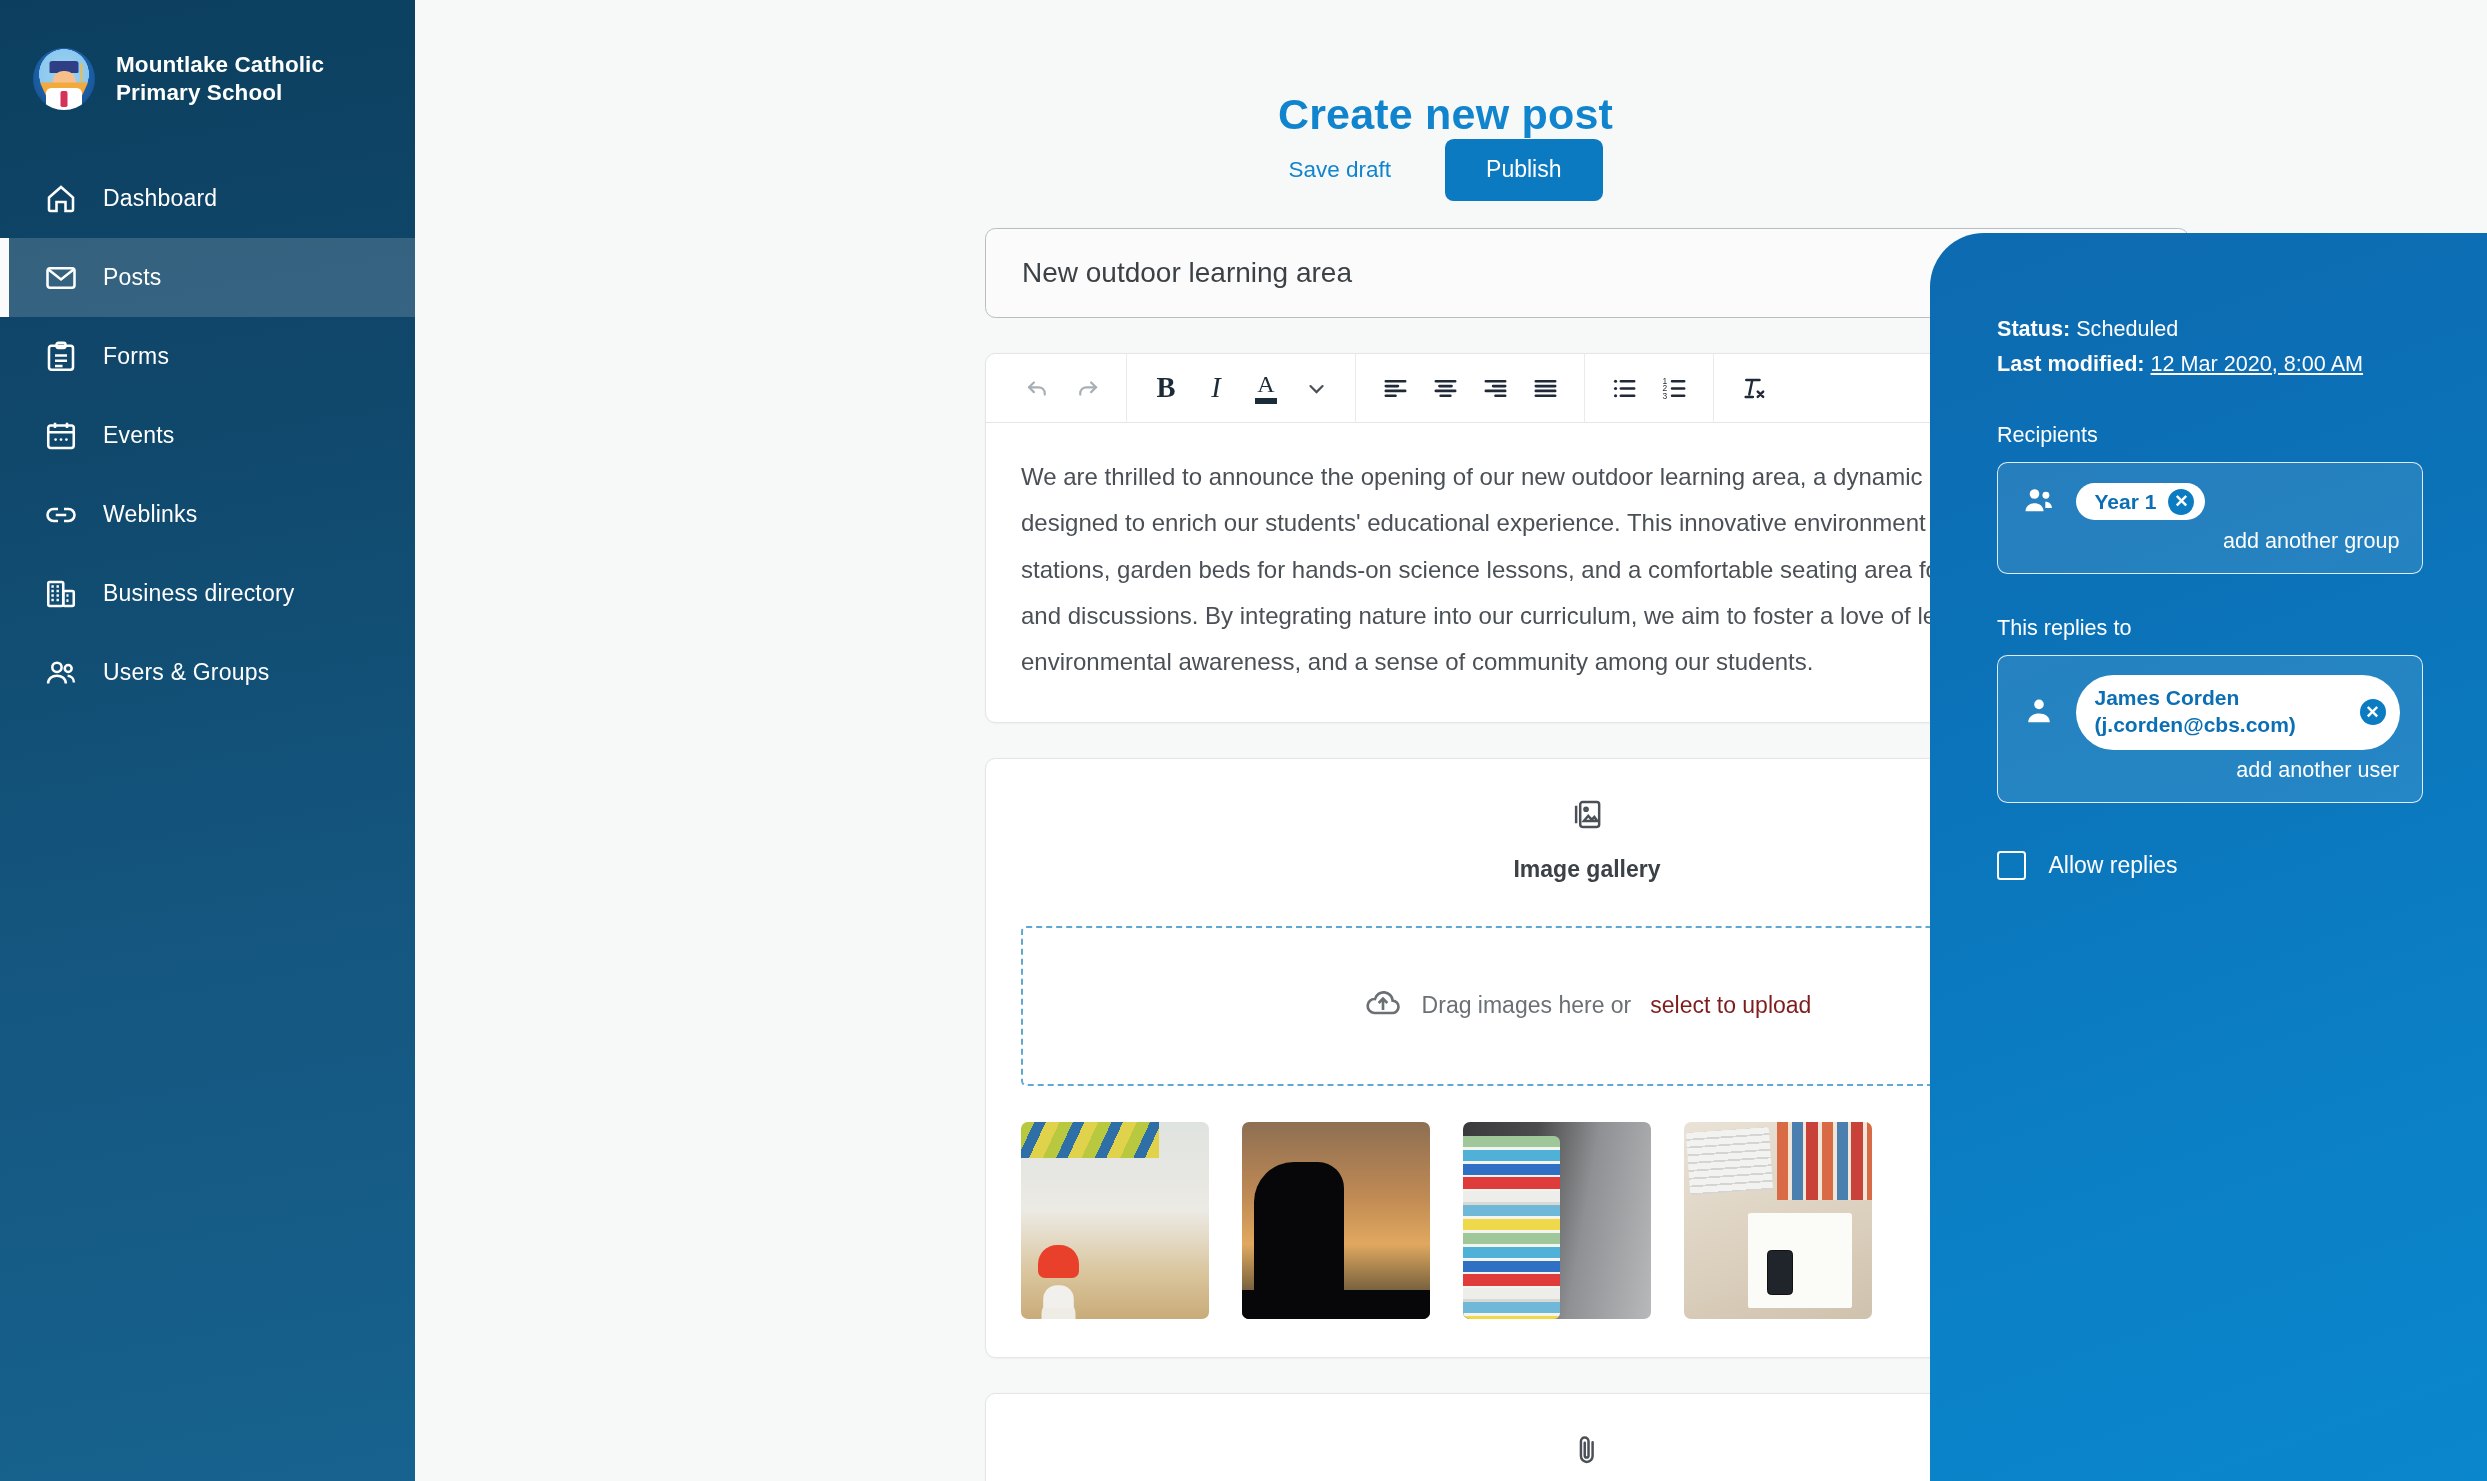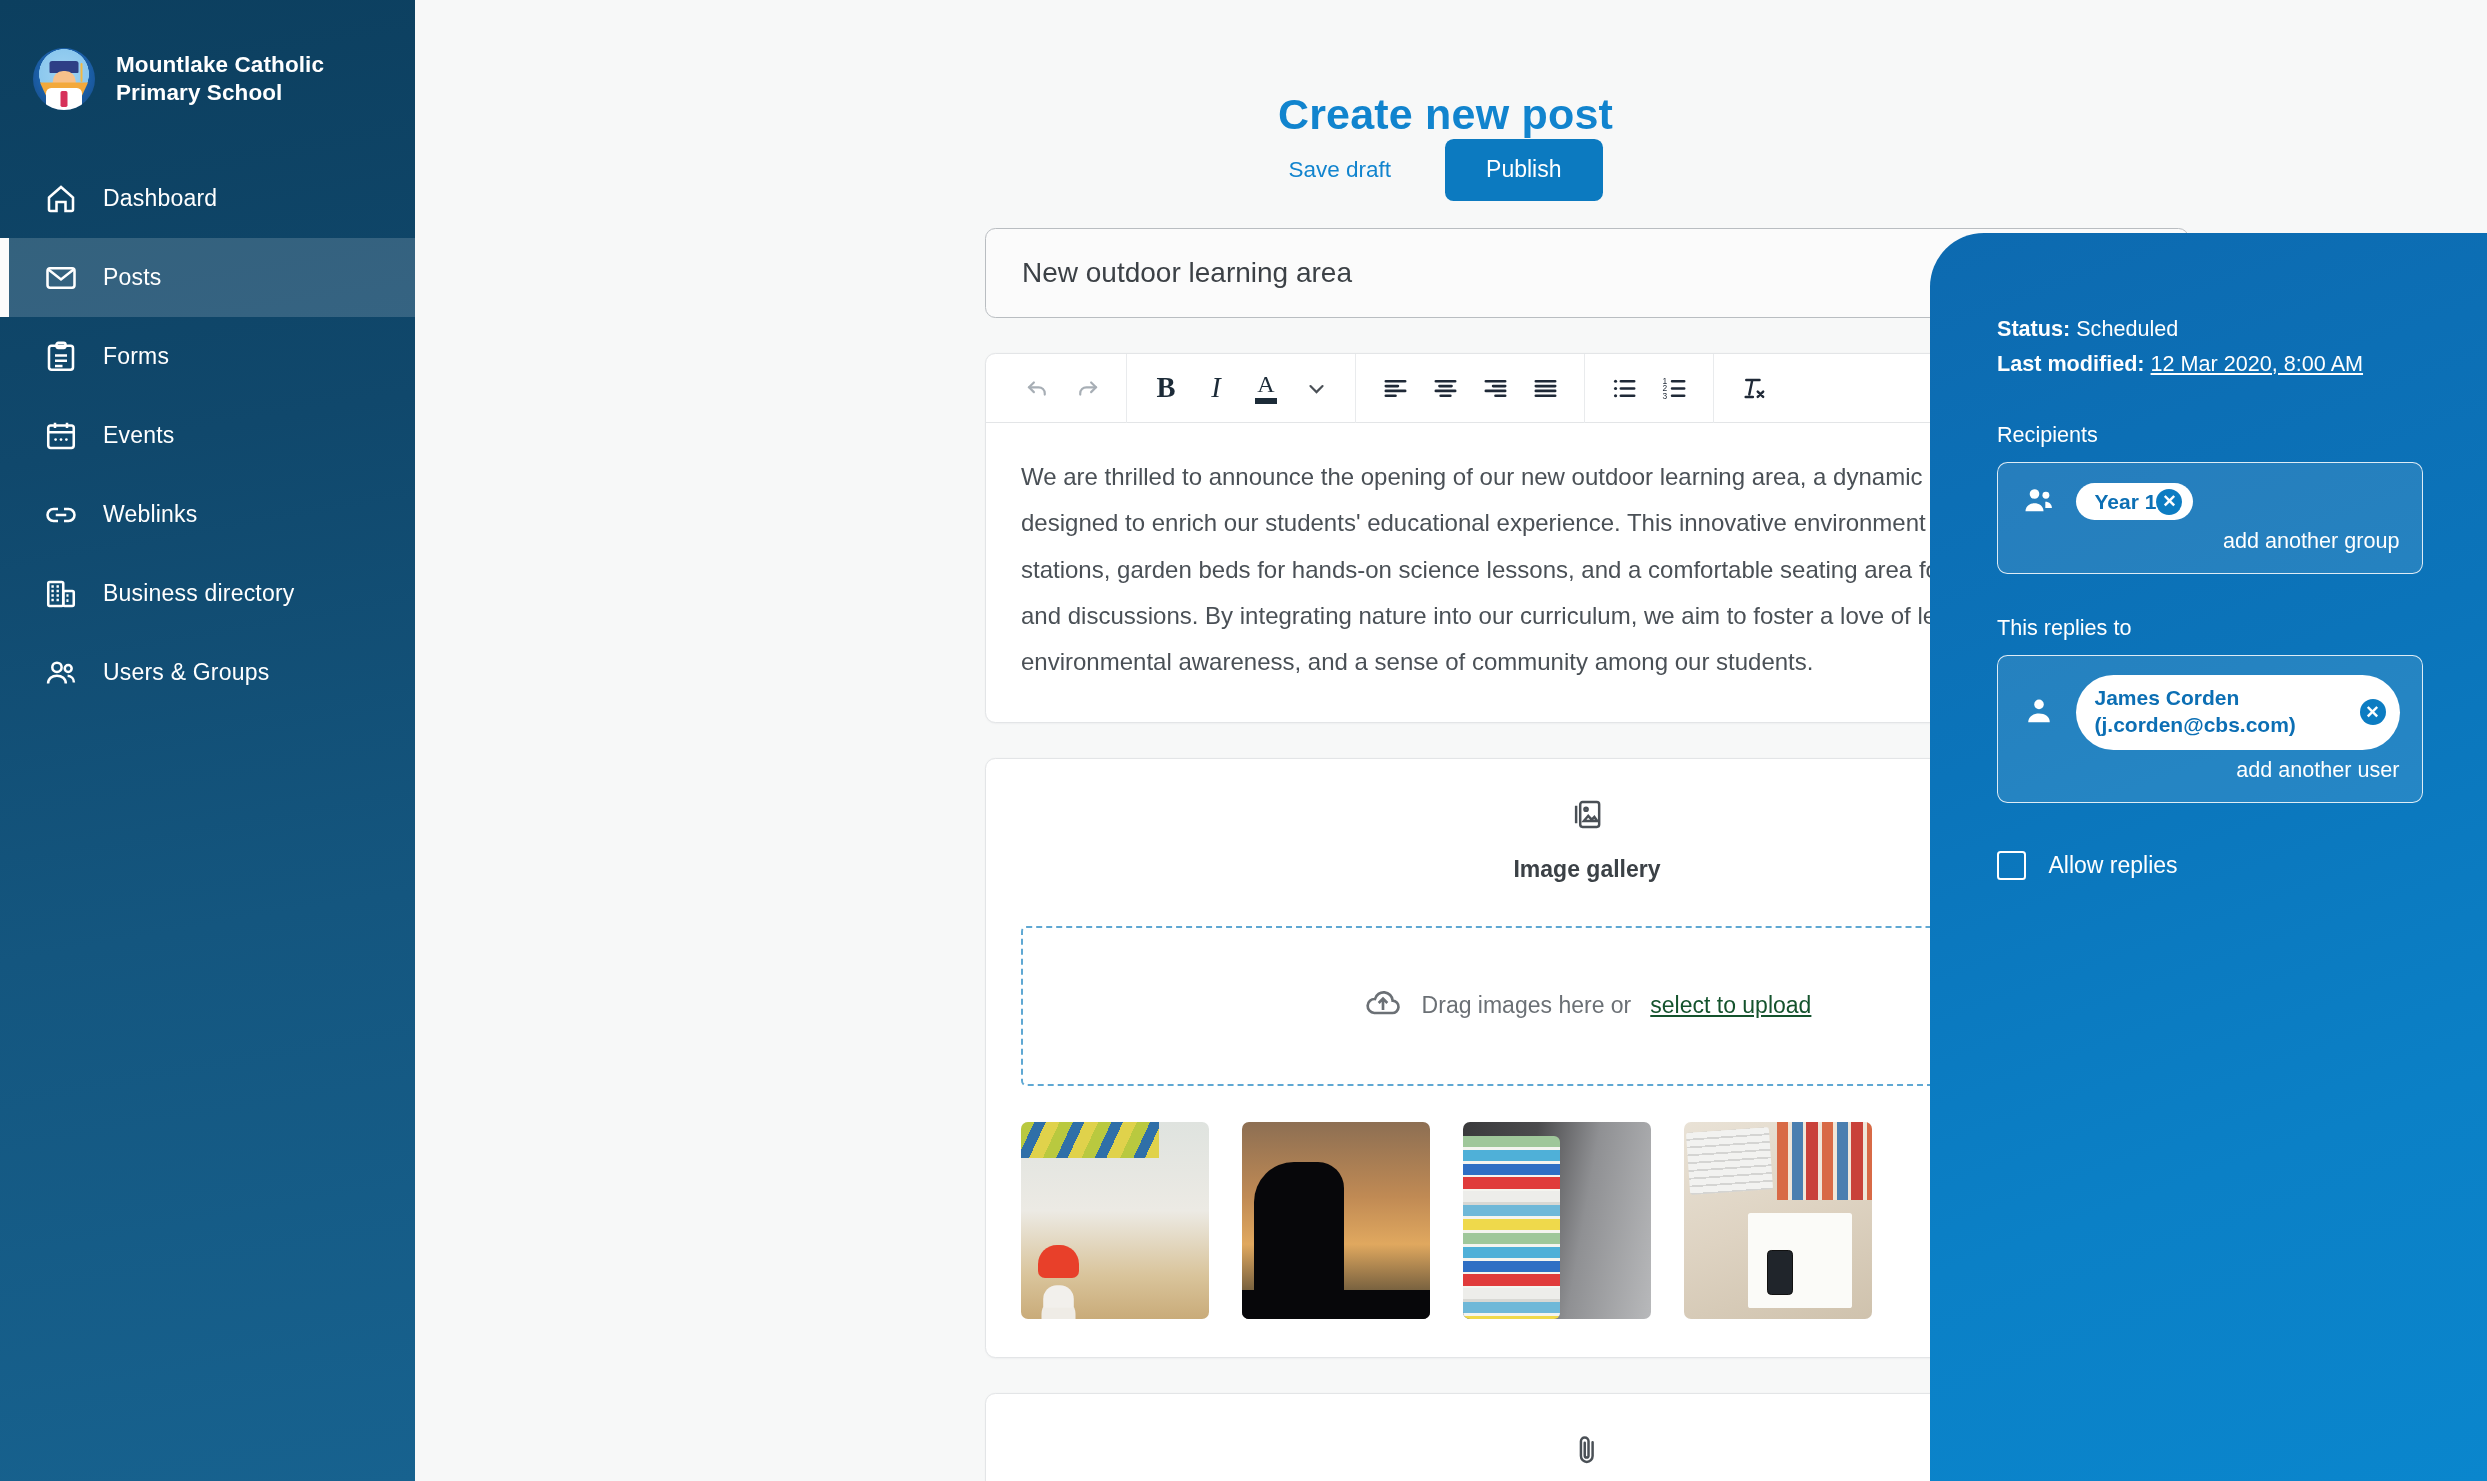--- a/index.html
+++ b/index.html
@@ -126,21 +126,21 @@
   .section-head .s-icon { width: 35px; height: 35px; color: #4a5056; }
   .section-head .s-icon svg { width: 35px; height: 35px; }
   .section-title { font-size: 23px; font-weight: 700; color: #3b4146; }
 
   .dropzone {
     border: 2.6px dashed #5fa8d3; border-radius: 5.2px; height: 160px;
     display: flex; align-items: center; justify-content: center; gap: 19px;
     color: #6b7075; font-size: 23px; cursor: pointer; background: #ffffff;
   }
   .dropzone svg { width: 40px; height: 40px; stroke: #6b7075; fill: none; stroke-width: 1.6; }
-  .dz-link { color: #14532d; text-decoration: underline; cursor: pointer; }
+  .dz-link { color: #7f1d1d; cursor: pointer; }
 
   .thumbs { display: flex; gap: 33px; margin-top: 36px; }
   .thumb { width: 188px; height: 197px; border-radius: 7px; overflow: hidden; position: relative; cursor: pointer; }
   .thumb.t1 { background: linear-gradient(180deg,#dfe3df 0%, #eceae4 45%, #d9c49b 78%, #c9ab79 100%); }
   .thumb.t1:before { content:""; position:absolute; left:0; top:0; width:138px; height:36px;
     background: repeating-linear-gradient(115deg,#b9c93f 0 12px,#2f6fa8 12px 22.5px,#e0d24b 22.5px 35px); }
   .thumb.t1:after { content:""; position:absolute; left:17.3px; bottom:41px; width:41px; height:33px;
     background:#e8402a; border-radius:19px 19px 7px 7px; box-shadow: 0 35px 0 -5.2px #f2f0ec, 0 50px 0 -3.5px #efece6; }
   .thumb.t2 { background: linear-gradient(180deg,#8d6f53 0%, #c08a54 38%, #e0a85f 62%, #6d5a3c 88%, #120d09 100%); }
   .thumb.t2:before { content:""; position:absolute; left:12px; top:40px; width:90px; height:157px;
@@ -177,21 +177,21 @@
   .rp-line b { font-weight: 700; }
   .rp-link { text-decoration: underline; cursor: pointer; color: #ffffff; }
   .rp-label { font-size: 21.6px; margin-top: 41px; margin-bottom: 14px; }
   .rp-box {
     border: 1.7px solid rgba(255,255,255,.85); border-radius: 10.4px;
     background: rgba(255,255,255,0.11); padding: 19px 22.5px;
   }
   .rp-row { display: flex; align-items: center; gap: 19px; }
   .rp-row svg { width: 36px; height: 36px; flex: 0 0 36px; fill: #ffffff; }
   .chip {
-    background: #ffffff; border-radius: 863px; display: inline-flex; align-items: center; gap: 0;
+    background: #ffffff; border-radius: 863px; display: inline-flex; align-items: center; gap: 12px;
     padding: 5.2px 10.4px 5.2px 19px; color: #0c6fb4; font-size: 21px; font-weight: 700; cursor: pointer;
   }
   .chip.multiline { padding: 10.4px 14px 10.4px 19px; line-height: 1.28; }
   .chip .x {
     width: 26px; height: 26px; border-radius: 50%; background: #0c7cc2; color: #ffffff;
     display: flex; align-items: center; justify-content: center; font-size: 17.3px; font-weight: 700; flex: 0 0 26px;
   }
   .rp-add { text-align: right; font-size: 21.6px; margin-top: 7px; cursor: pointer; }
   .rp-check { display: flex; align-items: center; gap: 22.5px; margin-top: 48px; cursor: pointer; }
   .rp-check .box {

